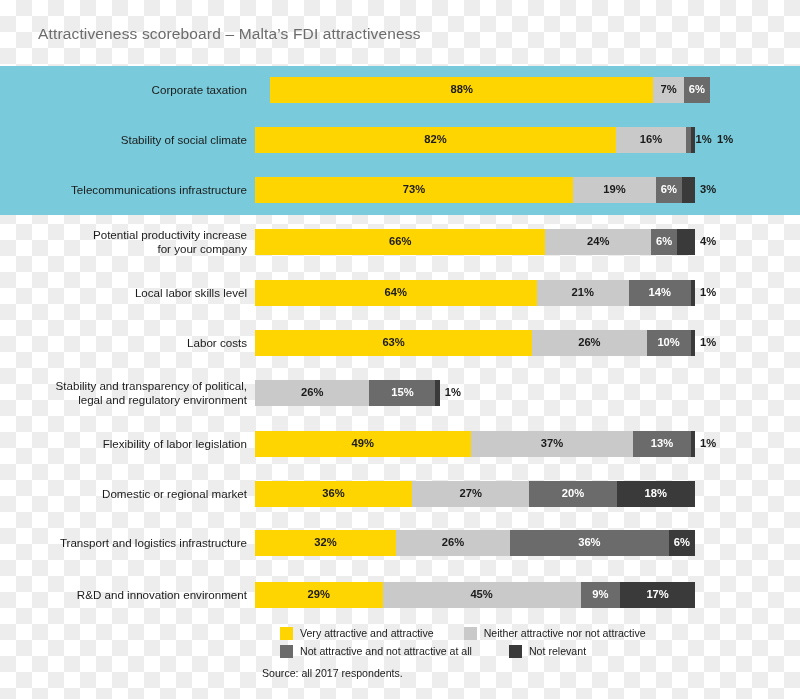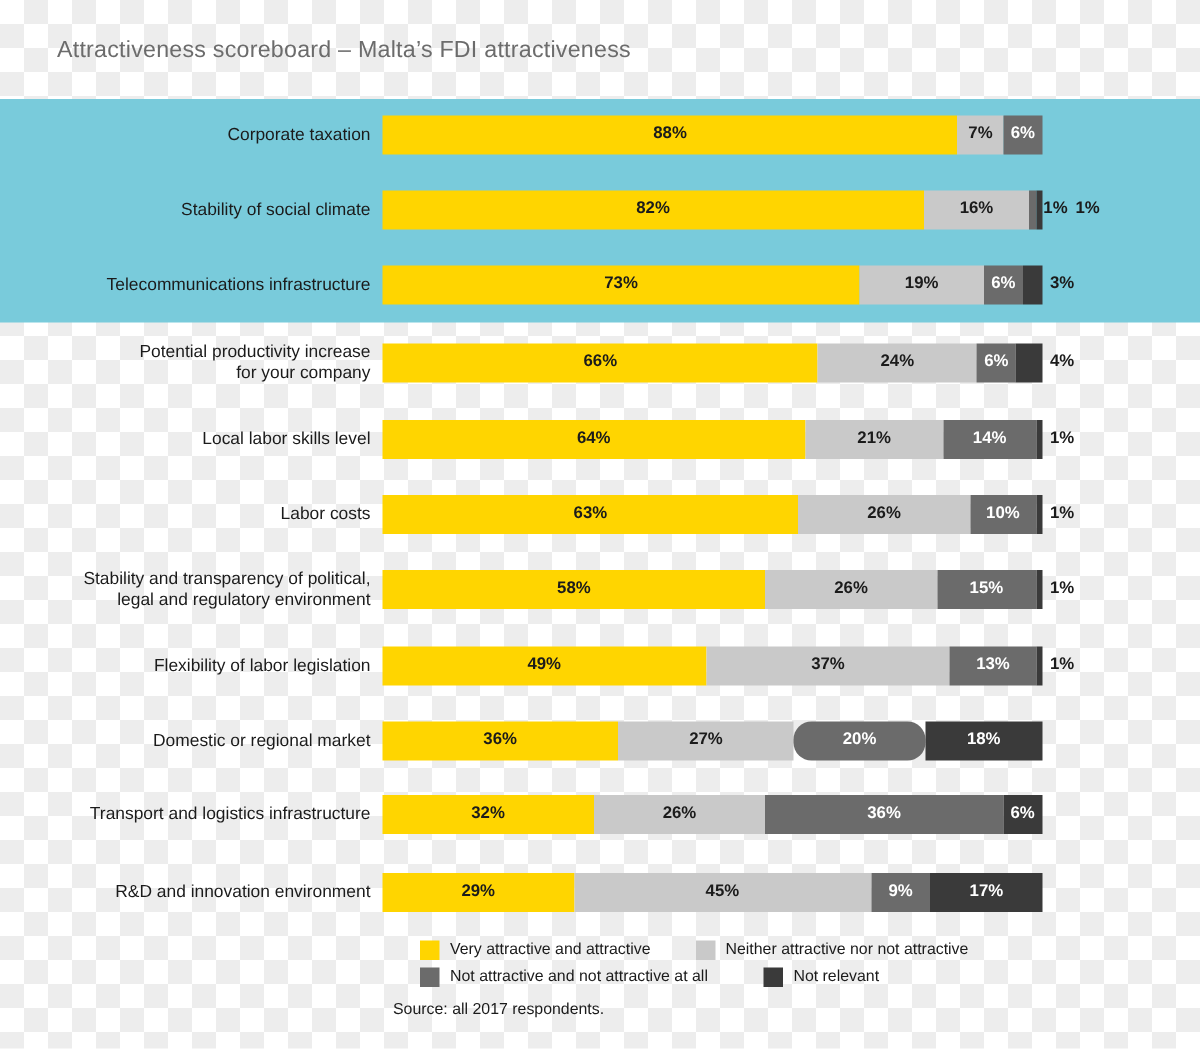--- a/index.html
+++ b/index.html
@@ -162,21 +162,21 @@
 </head>
 <body>
 
 <div id="page">
 
   <div id="chart-title">Attractiveness scoreboard – Malta’s FDI attractiveness</div>
 
   <div id="highlight-band"></div>
 
   <div id="rows">
-      <div class="row" style="top: 70px;">
+      <div class="row" style="top: 70px; gap: 15px;">
         <div class="row-label">Corporate taxation</div>
         <div class="bar-track">
           <div class="seg c0" style="width: 88%;">
             <span class="seg-label">88%</span>
           </div>
           <div class="seg c1" style="width: 7%;">
             <span class="seg-label">7%</span>
           </div>
           <div class="seg c2" style="width: 6%;">
             <span class="seg-label">6%</span>
@@ -266,23 +266,20 @@
           </div>
           <div class="seg c3 outside" style="width: 1%;">
             <span class="seg-label">1%</span>
           </div>
         </div>
       </div>
       <div class="row" style="top: 373px;">
         <div class="row-label">Stability and transparency of political,
 legal and regulatory environment</div>
         <div class="bar-track">
-          <div class="seg c0" style="width: 58%;">
-            <span class="seg-label">58%</span>
-          </div>
           <div class="seg c1" style="width: 26%;">
             <span class="seg-label">26%</span>
           </div>
           <div class="seg c2" style="width: 15%;">
             <span class="seg-label">15%</span>
           </div>
           <div class="seg c3 outside" style="width: 1%;">
             <span class="seg-label">1%</span>
           </div>
         </div>
@@ -306,21 +303,21 @@
       </div>
       <div class="row" style="top: 474px;">
         <div class="row-label">Domestic or regional market</div>
         <div class="bar-track">
           <div class="seg c0" style="width: 36%;">
             <span class="seg-label">36%</span>
           </div>
           <div class="seg c1" style="width: 27%;">
             <span class="seg-label">27%</span>
           </div>
-          <div class="seg c2" style="width: 20%; border-radius: 12px;">
+          <div class="seg c2" style="width: 20%;">
             <span class="seg-label">20%</span>
           </div>
           <div class="seg c3" style="width: 18%;">
             <span class="seg-label">18%</span>
           </div>
         </div>
       </div>
       <div class="row" style="top: 523px;">
         <div class="row-label">Transport and logistics infrastructure</div>
         <div class="bar-track">

